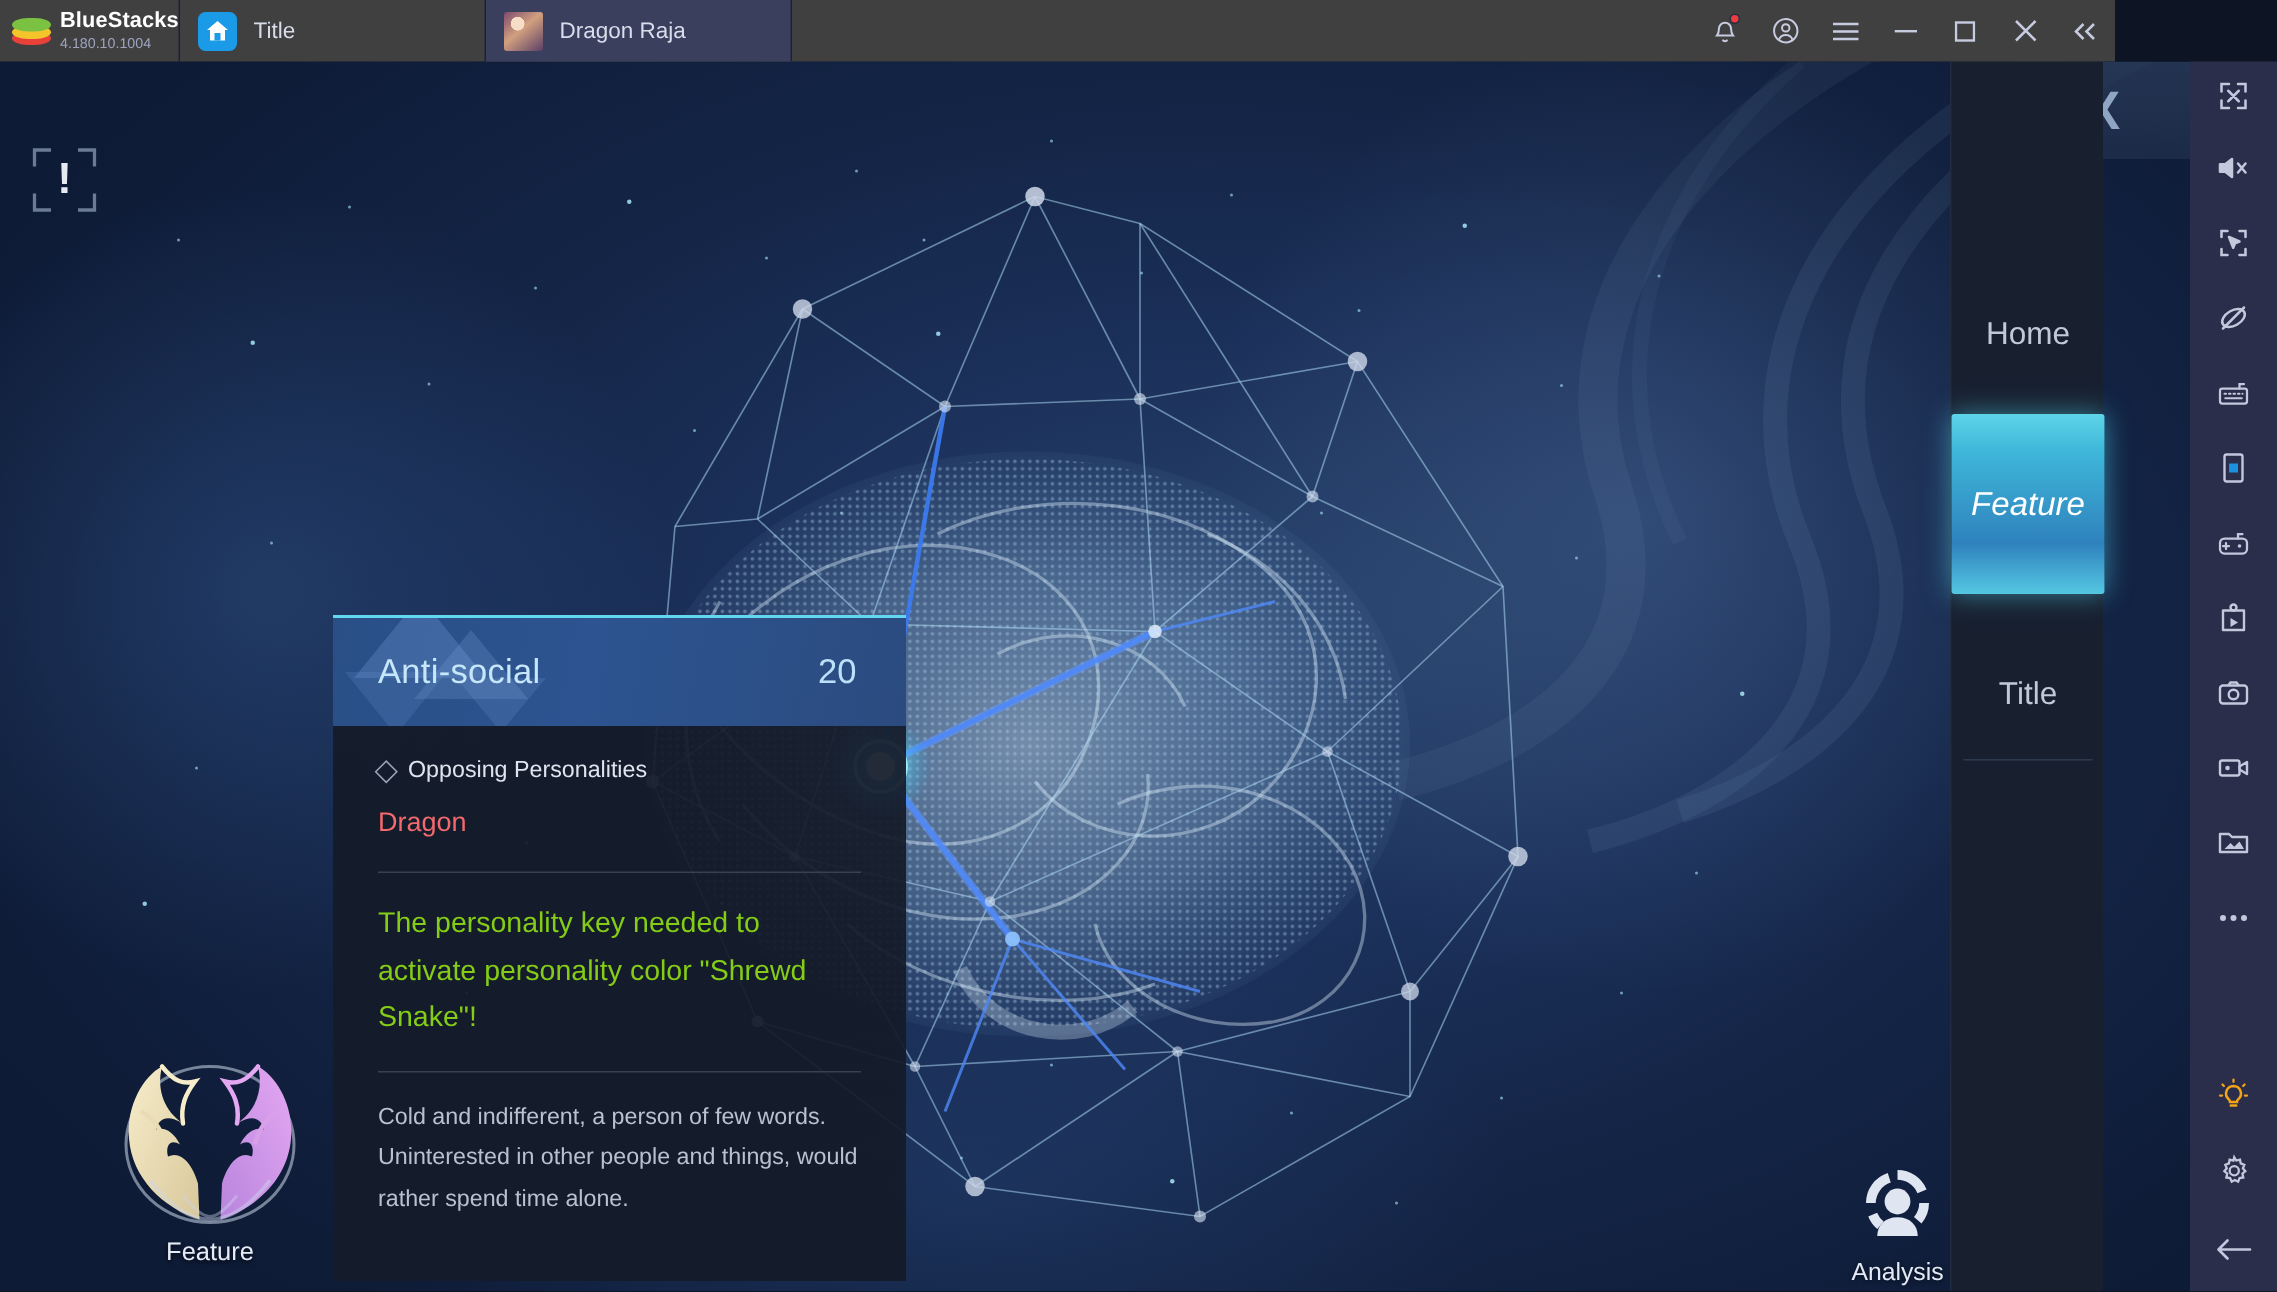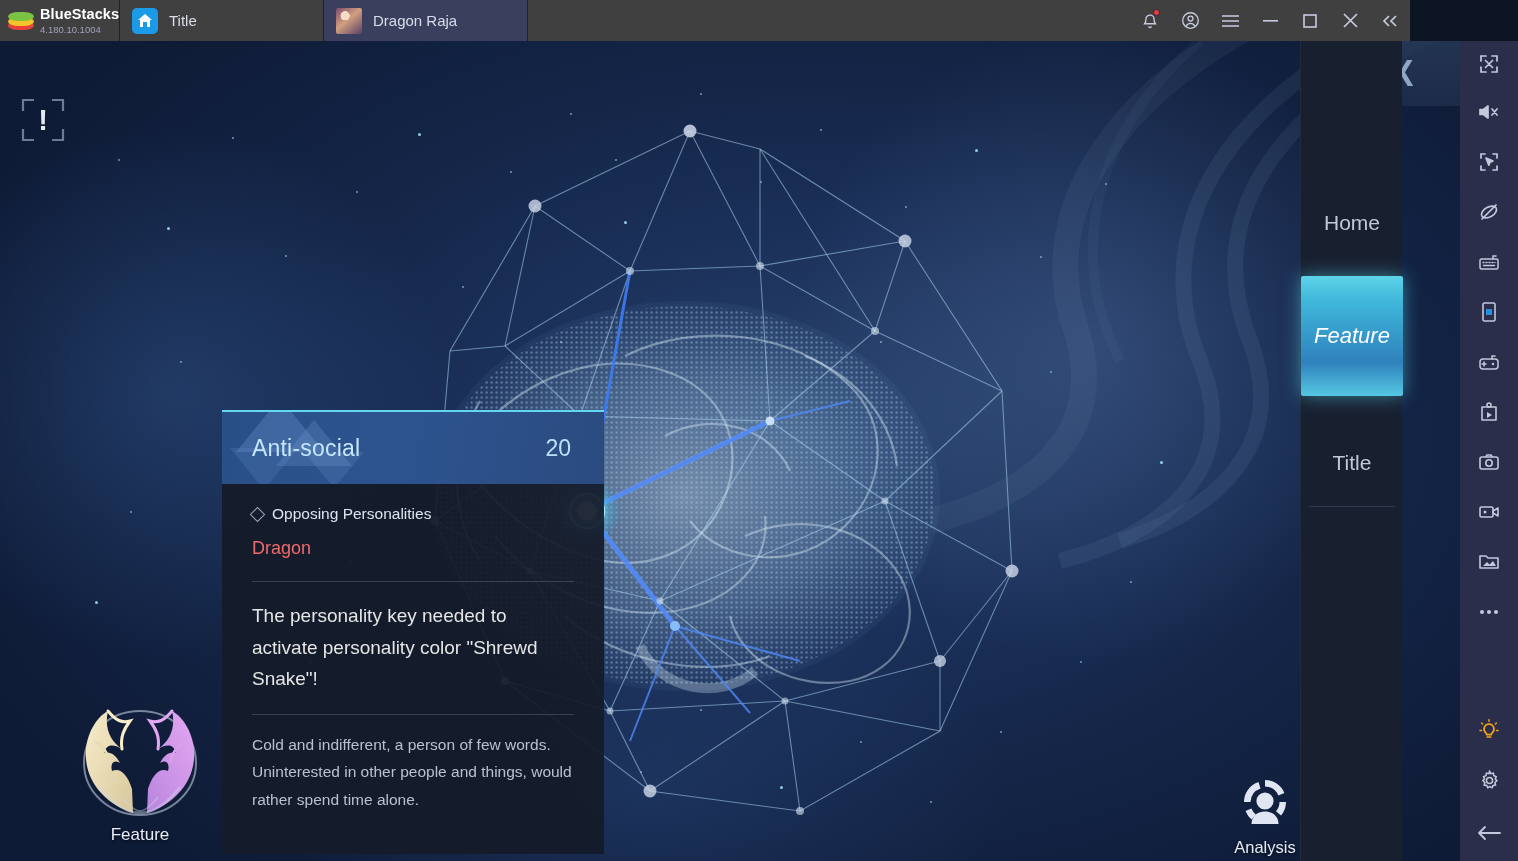--- a/index.html
+++ b/index.html
@@ -136,21 +136,21 @@
                 color:#b9e2fa; font-size:23px; }
 
   .card-body { position:relative; height:370px; background:rgba(20,27,41,.93); padding:0 30px; }
   .row-opp { display:flex; align-items:center; gap:9px; padding-top:21px; }
   .diamond-ico { width:11px; height:11px; flex:none;
                  border:1.6px solid #9aa6bb; transform:rotate(45deg); }
   .row-opp .lbl { color:#dfe4ee; font-size:15.5px; }
   .opp-name { color:#f0696c; font-size:18px; margin-top:15px; }
   .hr { height:1px; background:#39414f; margin-top:22px; }
   .hr2 { height:1px; background:#39414f; margin-top:19px; }
-  .keytext { color:#e5e5e5; font-size:19px; line-height:1.66; margin-top:18px; }
+  .keytext { color:#84cc16; font-size:19px; line-height:1.66; margin-top:18px; }
   .desctext { color:#b9c1ce; font-size:15.5px; line-height:1.8; margin-top:16px; }
 </style>
 </head>
 <body>
 
 <div id="app">
 
   <div class="game">
     <div class="g-glow-l"></div>
     <div class="g-glow-r"></div>

